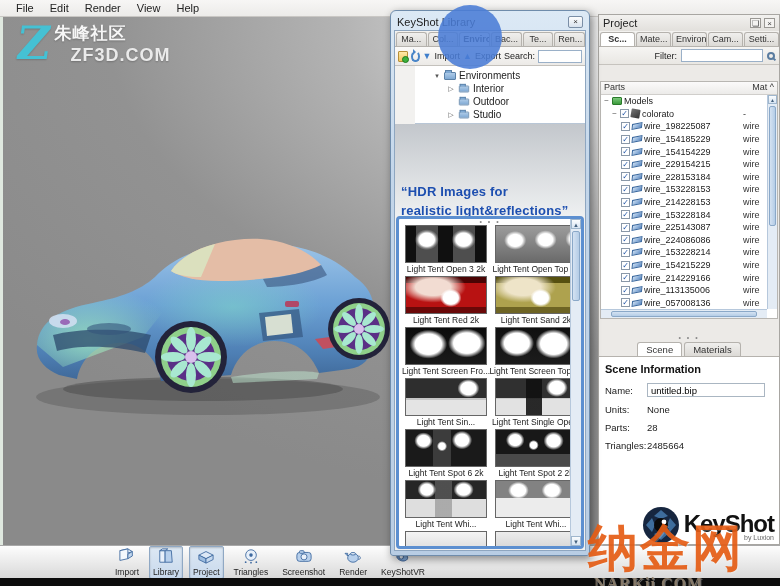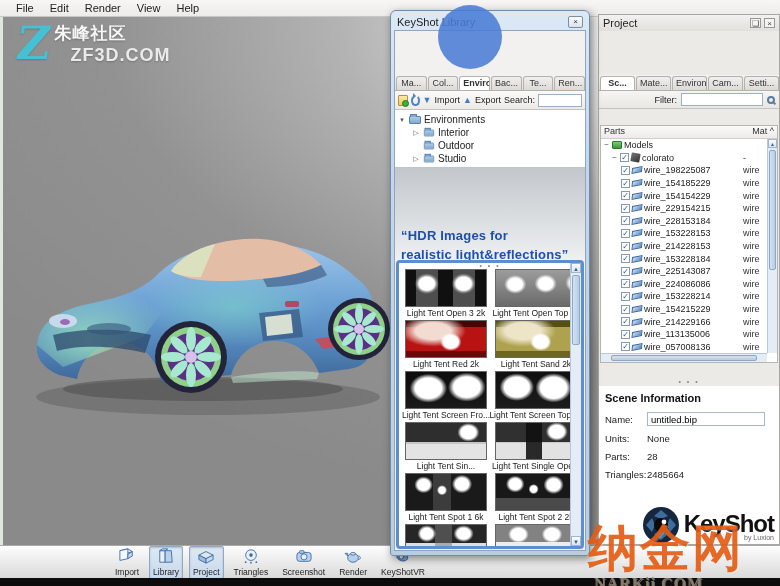--- a/index.html
+++ b/index.html
@@ -29,36 +29,36 @@
   .aeroframe { position:absolute; background:linear-gradient(180deg,#dce9f5,#c3d6ea 30%,#b8cde4);
     border:1px solid #6f8cab; border-radius:6px 6px 3px 3px; box-shadow:2px 3px 8px rgba(0,0,0,.45); }
 
   
   #library { left:390px; top:10px; width:200px; height:546px; z-index:10; display:flex; flex-direction:column; padding:2px 3px 4px 3px; }
   .lib-titlebar { height:17px; display:flex; align-items:center; padding:0 3px; }
   .lib-title { font-size:11px; color:#1c1c1c; flex:1; }
   .win-btn { width:15px; height:12px; background:linear-gradient(180deg,#fdfdfd,#d8e2ee);
     border:1px solid #7a8ea6; border-radius:2px; font-size:8px; line-height:10px; text-align:center; color:#333; margin-left:2px; }
   .lib-body { flex:1; background:#f2f1ef; border:1px solid #8ea6c0; display:flex; flex-direction:column; overflow:hidden; }
-  .tabs-row { display:flex; background:linear-gradient(180deg,#f4f3f1,#e3e1dd); border-bottom:1px solid #b5b2ad; height:16px;margin-top:44px; }
+  .tabs-row { display:flex; background:linear-gradient(180deg,#f4f3f1,#e3e1dd); border-bottom:1px solid #b5b2ad; height:16px; }
   .tab { font-size:9px; color:#333; border:1px solid #b5b2ad; border-bottom:none; border-radius:3px 3px 0 0;
     background:linear-gradient(180deg,#f0efed,#dcdad6); margin:1px 0 0 1px; padding:1px 3px 0 3px;
     white-space:nowrap; overflow:hidden; flex:1; text-align:center; }
   .tab.active { background:#fff; font-weight:bold; }
   .lib-toolbar { height:19px; display:flex; align-items:center; background:linear-gradient(180deg,#fbfaf9,#eceae7);
     border-bottom:1px solid #c4c1bc; padding:0 3px; gap:3px; font-size:9px; color:#222; }
   .tb-ico { width:13px; height:11px; position:relative; }
   .folder-ico { background:linear-gradient(180deg,#ffe9a8,#f0c860); border:1px solid #b89038; border-radius:1px; }
   .folder-ico::after { content:""; position:absolute; right:-2px; bottom:-2px; width:5px; height:5px; border-radius:50%;
     background:#3db03d; border:1px solid #1e7a1e; }
   .refresh-ico { width:11px; height:11px; border:2px solid #4a86c8; border-radius:50%; border-top-color:transparent; position:relative; }
   .refresh-ico::after { content:""; position:absolute; top:-4px; right:-1px; border:3px solid transparent; border-left-color:#4a86c8; }
   .arrow-glyph { color:#3f7ecb; font-size:9px; }
   .search-input { width:44px; height:13px; border:1px solid #9ab0c8; background:#fff; font-size:9px; }
-  .env-tree { background:#fff; border-bottom:1px solid #b8c6d6; height:58px; padding:3px 3px; font-size:10px; color:#222; }
+  .env-tree { background:#fff; border-bottom:1px solid #b8c6d6; height:58px; padding:3px 18px; font-size:10px; color:#222;margin-left:20px; }
   .tree-row { display:flex; align-items:center; height:13px; gap:3px; }
   .tw { width:8px; text-align:center; font-size:7px; color:#555; }
   .fold { width:12px; height:8px; background:linear-gradient(180deg,#aecbe8,#7fa9d4); border:1px solid #5c82a8; border-radius:1px; position:relative; }
   .fold::before { content:""; position:absolute; top:-3px; left:0; width:5px; height:2px; background:#7fa9d4; border:1px solid #5c82a8; border-bottom:none; }
   .lib-mid { flex:0 0 92px; background:linear-gradient(180deg,#c3c7cc,#eef0f1); position:relative; }
   .hdr-note { position:absolute; left:6px; top:58px; font-size:13px; font-weight:bold; line-height:19px; letter-spacing:.2px; }
   .thumbs-box { flex:1; background:#fff; border:3px solid #5c8fd0; border-radius:4px; margin:0 1px 1px 1px;
     position:relative; overflow:hidden; padding:6px 12px 0 4px; }
   .thumb-dots { position:absolute; top:0px; left:0; right:0; text-align:center; font-size:7px; color:#8a8a8a; letter-spacing:2px; height:6px; line-height:5px; }
   .thumb-grid { display:grid; grid-template-columns:1fr 1fr; column-gap:4px; }
@@ -315,21 +315,21 @@
           <div class="thumb">
             <div class="thumb-img" style="background: radial-gradient(13px 11px at 78% 26%, rgb(255, 255, 255) 58%, transparent 84%), linear-gradient(rgb(46, 46, 46) 0px, rgb(46, 46, 46) 54%, rgb(198, 198, 198) 54%, rgb(198, 198, 198) 58%, rgb(228, 228, 228) 58%);"></div>
             <div class="thumb-cap">Light Tent Sin...</div>
           </div>
           <div class="thumb">
             <div class="thumb-img" style="background: radial-gradient(13px 11px at 76% 24%, rgb(255, 255, 255) 58%, transparent 84%), linear-gradient(90deg, transparent 0px, transparent 38%, rgba(15, 15, 15, 0.88) 38%, rgba(15, 15, 15, 0.88) 58%, transparent 58%), linear-gradient(rgb(48, 48, 48) 0px, rgb(48, 48, 48) 52%, rgb(202, 202, 202) 52%, rgb(202, 202, 202) 56%, rgb(226, 226, 226) 56%);"></div>
             <div class="thumb-cap">Light Tent Single Ope...</div>
           </div>
           <div class="thumb">
             <div class="thumb-img" style="background: radial-gradient(11px 10px at 22% 30%, rgb(255, 255, 255) 55%, transparent 84%), radial-gradient(12px 11px at 70% 28%, rgb(255, 255, 255) 55%, transparent 84%), radial-gradient(6px 6px at 45% 45%, rgb(255, 255, 255) 55%, transparent 85%), linear-gradient(90deg, rgb(26, 26, 26) 0px, rgb(26, 26, 26) 34%, rgb(60, 60, 60) 34%, rgb(60, 60, 60) 56%, rgb(26, 26, 26) 56%), linear-gradient(rgb(28, 28, 28) 0px, rgb(28, 28, 28) 70%, rgb(82, 82, 82) 70%);"></div>
-            <div class="thumb-cap">Light Tent Spot 1 6k</div>
+            <div class="thumb-cap">Light Tent Spot 6 2k</div>
           </div>
           <div class="thumb">
             <div class="thumb-img" style="background: radial-gradient(11px 10px at 24% 28%, rgb(255, 255, 255) 55%, transparent 84%), radial-gradient(12px 11px at 72% 30%, rgb(255, 255, 255) 55%, transparent 84%), radial-gradient(6px 6px at 47% 42%, rgb(255, 255, 255) 55%, transparent 85%), linear-gradient(rgb(24, 24, 24) 0px, rgb(24, 24, 24) 68%, rgb(74, 74, 74) 68%);"></div>
             <div class="thumb-cap">Light Tent Spot 2 2k</div>
           </div>
           <div class="thumb">
             <div class="thumb-img" style="background: radial-gradient(11px 10px at 26% 24%, rgb(255, 255, 255) 55%, transparent 84%), radial-gradient(12px 10px at 72% 24%, rgb(255, 255, 255) 55%, transparent 84%), linear-gradient(90deg, transparent 0px, transparent 36%, rgba(120, 120, 120, 0.5) 36%, rgba(120, 120, 120, 0.5) 58%, transparent 58%), linear-gradient(rgb(38, 38, 38) 0px, rgb(38, 38, 38) 50%, rgb(222, 222, 222) 50%);"></div>
             <div class="thumb-cap">Light Tent Whi...</div>
           </div>
           <div class="thumb">
@@ -493,20 +493,24 @@
     </div>
     <div class="pv-scroll">
       <span class="arr" style="position:absolute;top:0;width:9px;height:9px;font-size:5px;text-align:center;line-height:9px;color:#44617e;background:linear-gradient(180deg,#fafcfe,#d7e4f2);border:1px solid #9fb6cd;">▲</span>
       <span class="thumbbar" style="position:absolute;left:1px;top:11px;width:7px;height:120px;background:linear-gradient(90deg,#d4e2f2,#b4cce6);border:1px solid #8aa8c8;border-radius:2px;"></span>
     </div>
     <div class="ph-scroll">
       <span class="htrack"></span>
     </div>
   </div>
   <div class="split-dots">• • •</div>
+  <div class="sub-tabs" id="proj-subtabs">
+      <div class="sub-tab active">Scene</div>
+      <div class="sub-tab">Materials</div>
+    </div>
   <div class="scene-info">
     <div class="si-head">Scene Information</div>
     <div class="si-row">
       <span class="lbl">Name:</span>
       <input class="si-name-input" value="untitled.bip" style="">
     </div>
     <div class="si-row">
       <span class="lbl">Units:</span>
       <span>None</span>
     </div>

